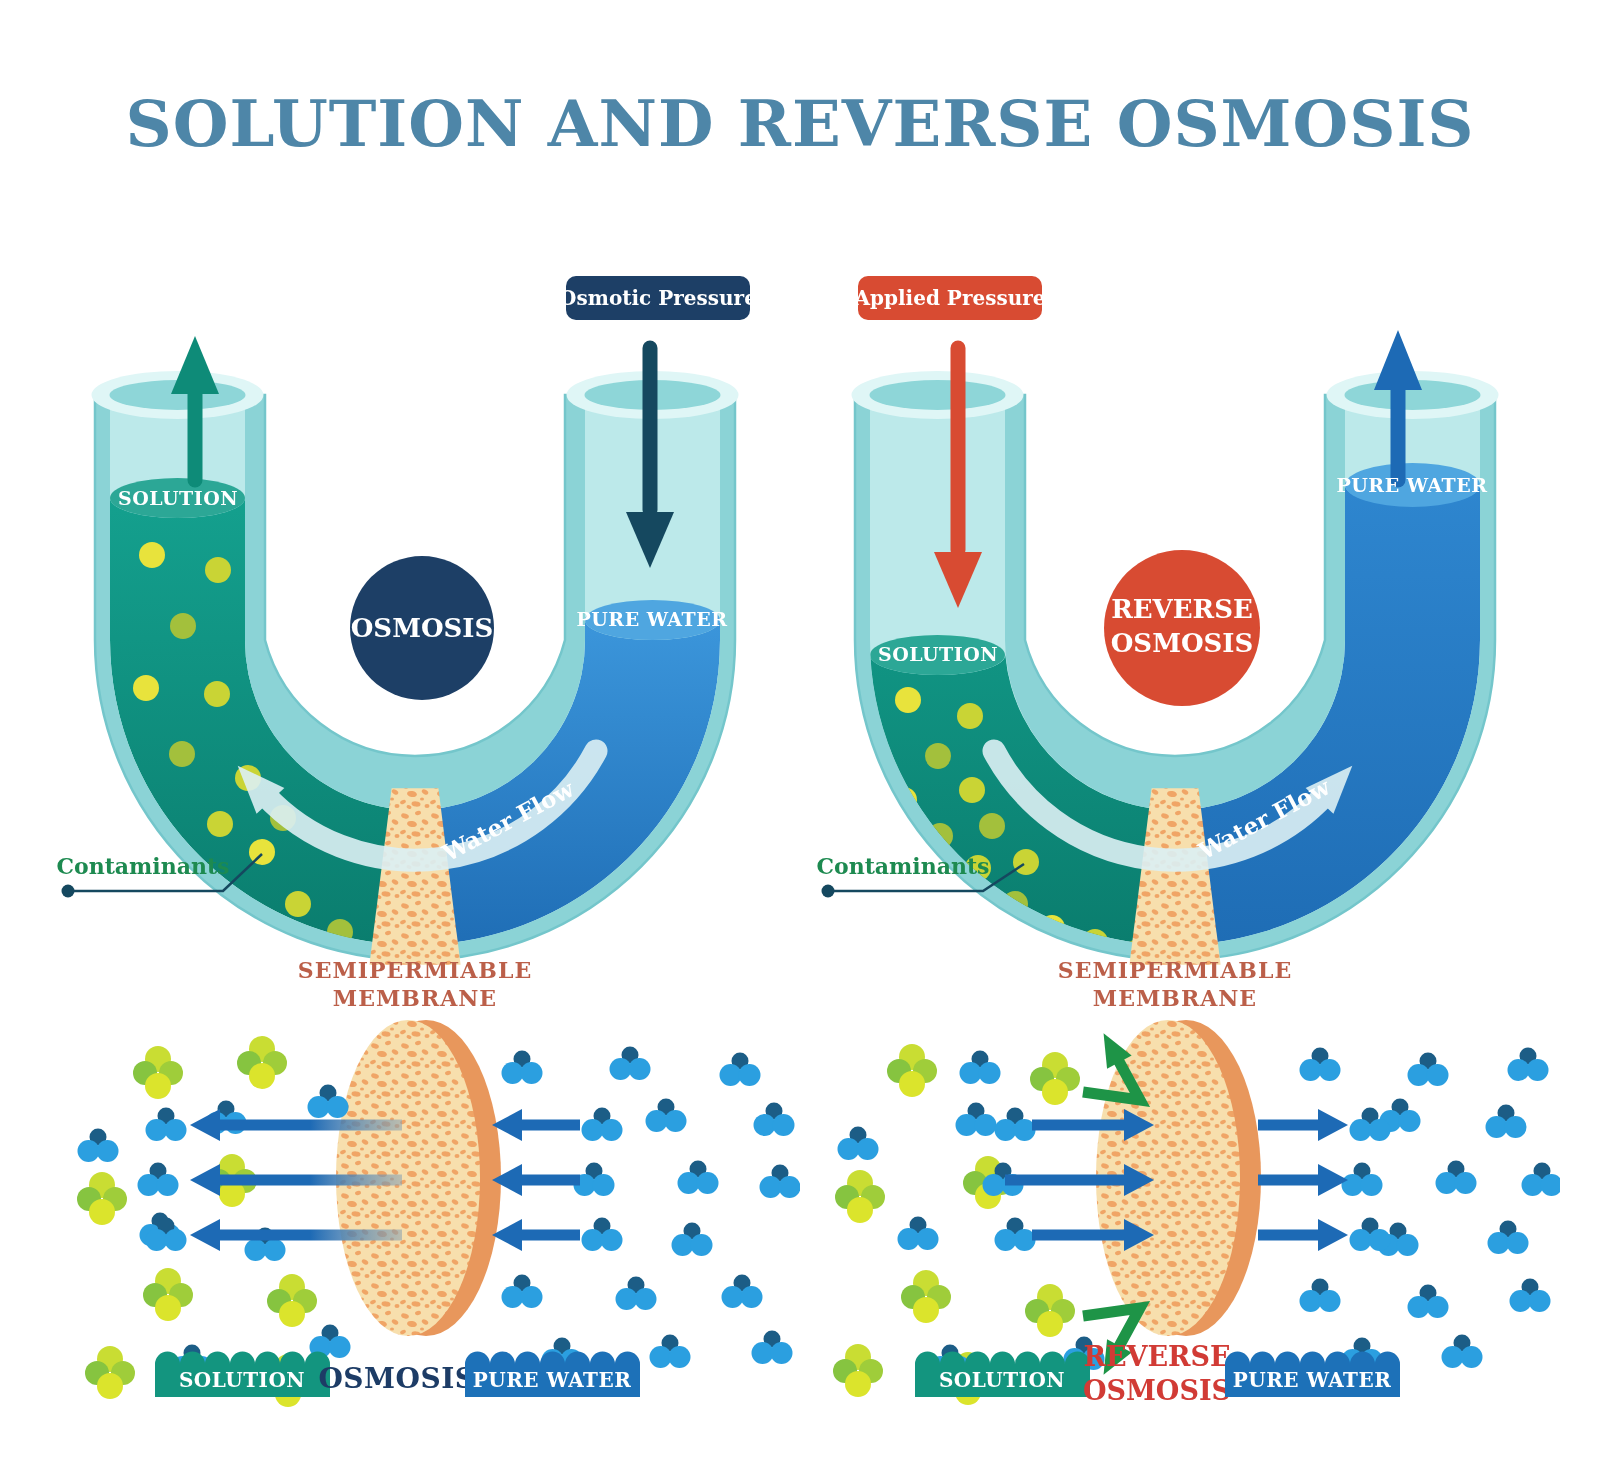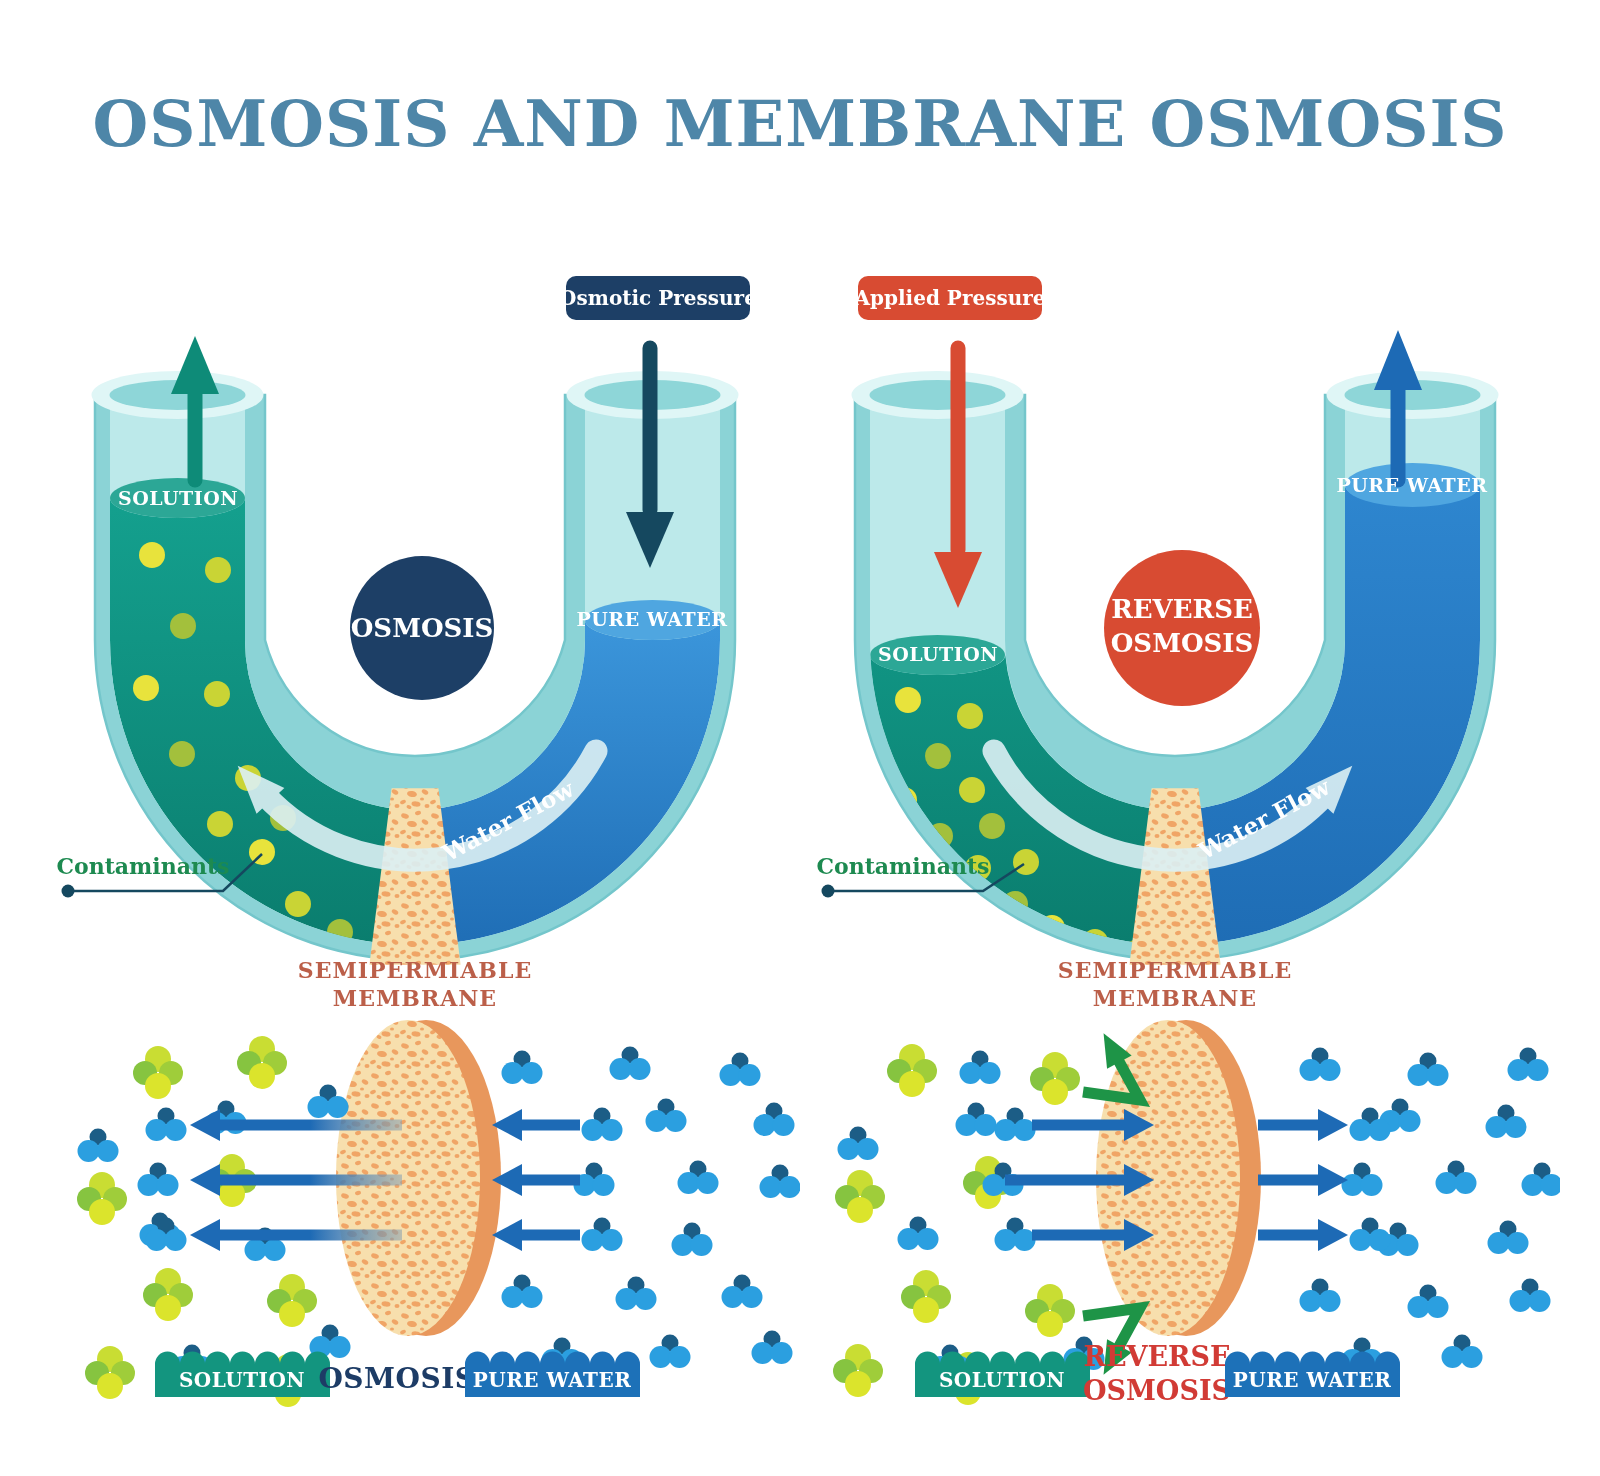--- a/index.html
+++ b/index.html
@@ -98,21 +98,21 @@
     </g>
     <g id="cluster-mol">
       <circle cx="0" cy="-13" r="13" class="cl-a"></circle>
       <circle cx="-13" cy="1" r="12" class="cl-b"></circle>
       <circle cx="13" cy="1" r="12" class="cl-c"></circle>
       <circle cx="0" cy="14" r="13" class="cl-d"></circle>
     </g>
   </defs>
 </svg>
 
-<div id="title" class="abs">OSMOSIS AND MEMBRANE OSMOSIS</div>
+<div id="title" class="abs">SOLUTION AND REVERSE OSMOSIS</div>
 
 <svg class="abs" style="left:40px;top:270px" width="760" height="745" viewBox="0 0 760 745">
   <path class="glass" d="M55,125 L55,370 A320,320 0 0 0 695,370 L695,125 L525,125 L525,370 A155,155 0 0 1 225,370 L225,125 Z"></path>
   <path class="glass-inner" d="M70,125 L70,370 A305,305 0 0 0 680,370 L680,125 L545,125 L545,370 A170,170 0 0 1 205,370 L205,125 Z"></path>
   <g clip-path="url(#uclip)">
     <path fill="url(#gradSol)" d="M70,228 L70,370 A305,305 0 0 0 385.6,674.8 L380.9,539.9 A170,170 0 0 1 205,370 L205,228 A67.5,20 0 0 1 70,228 Z"></path>
     <ellipse class="sol-surface" cx="137.5" cy="228" rx="67.5" ry="20"></ellipse>
     <path fill="url(#gradWater)" d="M680,350 L680,370 A305,305 0 0 1 364.4,674.8 L369.1,539.9 A170,170 0 0 0 545,370 L545,350 A67.5,20 0 0 0 680,350 Z"></path>
     <ellipse class="water-surface" cx="612.5" cy="350" rx="67.5" ry="20"></ellipse>
     <g id="dots-l">

